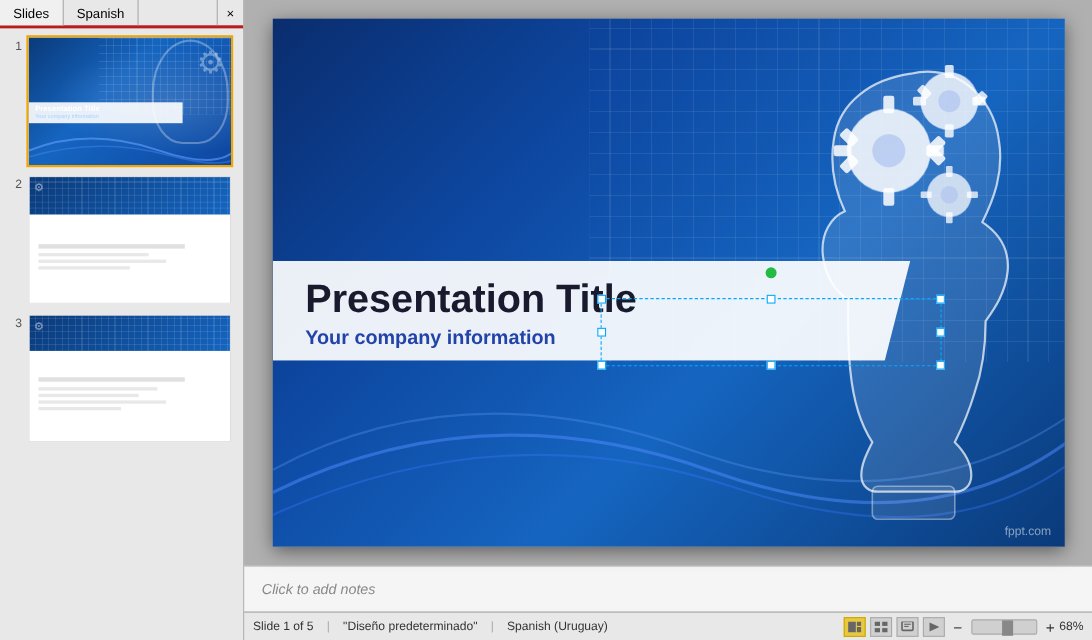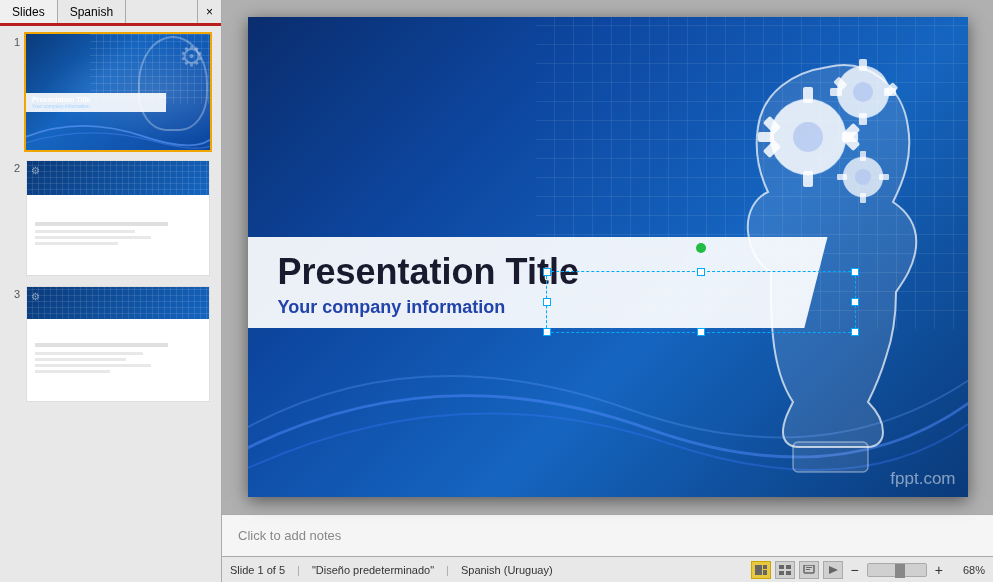--- a/index.html
+++ b/index.html
@@ -58,21 +58,21 @@
     .handle.tc { top: -4px; left: 50%; transform: translateX(-50%); }
     .handle.tr { top: -4px; right: -4px; }
     .handle.ml { top: 50%; left: -4px; transform: translateY(-50%); }
     .handle.mr { top: 50%; right: -4px; transform: translateY(-50%); }
     .handle.bl { bottom: -4px; left: -4px; }
     .handle.bc { bottom: -4px; left: 50%; transform: translateX(-50%); }
     .handle.br { bottom: -4px; right: -4px; }
     .handle-top { width: 10px; height: 10px; background: #22bb44; border-radius: 50%; position: absolute; top: -28px; left: 50%; transform: translateX(-50%); }
 
     
-    .watermark { position: absolute; bottom: 8px; right: 12px; font-size: 17px; color: rgba(255,255,255,0.5); z-index: 5; }
+    .watermark { position: absolute; bottom: 8px; right: 12px; font-size: 11px; color: rgba(255,255,255,0.5); z-index: 5; }
 
     
     .notes-area { height: 42px; background: #f5f5f5; border-top: 1px solid #aaa; display: flex; align-items: center; padding: 0 16px; font-size: 13px; color: #666; }
 
     
     .status-bar { height: 26px; background: #e8e8e8; border-top: 1px solid #aaa; display: flex; align-items: center; padding: 0 8px; font-size: 11px; color: #333; }
     .status-left { display: flex; gap: 12px; }
     .status-right { margin-left: auto; display: flex; align-items: center; gap: 4px; }
     .view-btn { width: 20px; height: 18px; background: #d0d0d0; border: 1px solid #aaa; display: flex; align-items: center; justify-content: center; font-size: 9px; cursor: pointer; }
     .view-btn.active { background: #e8c840; border-color: #c8a800; }
@@ -239,21 +239,21 @@
             <div class="handle bc"></div>
             <div class="handle br"></div>
           </div>
         </div>
 
         <div class="watermark">fppt.com</div>
       </div>
     </div>
 
     <div class="notes-area">
-      <span style="color:#888; font-size:13px;">Click to add notes</span>
+      <span style="color:#888; font-style:italic; font-size:13px;">Click to add notes</span>
     </div>
 
     <div class="status-bar">
       <div class="status-left">
         <span>Slide 1 of 5</span>
         <span style="color:#aaa;">|</span>
         <span>"Diseño predeterminado"</span>
         <span style="color:#aaa;">|</span>
         <span>Spanish (Uruguay)</span>
       </div>
@@ -285,17 +285,17 @@
           <svg width="12" height="10" viewBox="0 0 12 10">
               <polygon points="2,1 11,5 2,9" fill="#666"></polygon>
             </svg>
         </div>
 
         <span style="font-size:14px;cursor:pointer;margin-left:4px;">−</span>
         <div class="zoom-slider">
           <div class="zoom-thumb"></div>
         </div>
         <span style="font-size:14px;cursor:pointer;">+</span>
-        <span style="margin-left:16px;">68%</span>
+        <span style="margin-left:0;">68%</span>
       </div>
     </div>
   </div>
 </div>
 
 </body></html>

